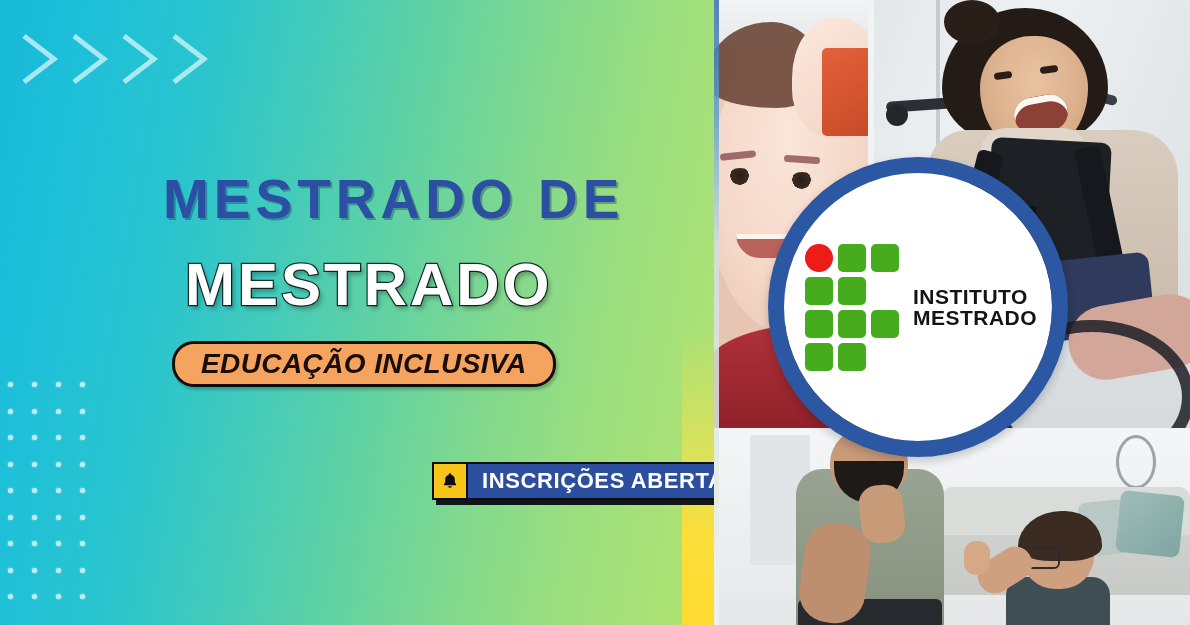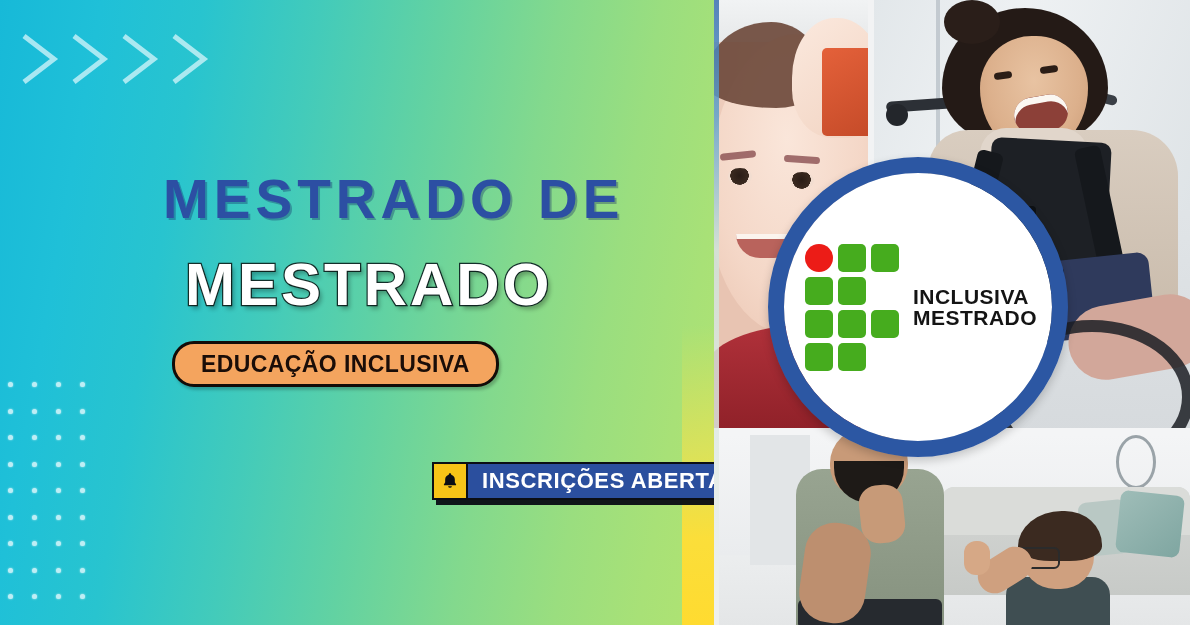--- a/index.html
+++ b/index.html
@@ -140,26 +140,27 @@
     padding: 0 26px;
     display: flex;
     align-items: center;
     justify-content: center;
     background: #f4a45e;
     border: 3.5px solid #120c08;
     border-radius: 22px;
     box-shadow: 2px 3px 3px rgba(0,0,0,0.22);
   }
   .pill-inclusiva span {
-    font-size: 23px;
+    font-size: 28px;
     font-weight: 800;
     letter-spacing: 0.4px;
     color: #1a0d08;
     white-space: nowrap;
     line-height: 1;
+    font-style: italic;
   }
 
   
   .badge-inscricoes {
     position: absolute;
     left: 432px;
     top: 462px;
     display: flex;
     align-items: stretch;
     height: 38px;
@@ -692,20 +693,20 @@
           <div class="cell g"></div>
           <div class="cell e"></div>
           <div class="cell g"></div>
           <div class="cell g"></div>
           <div class="cell g"></div>
           <div class="cell g"></div>
           <div class="cell g"></div>
           <div class="cell e"></div>
         </div>
       <div class="logo-words">
-        <span>INCLUSIVA</span>
+        <span>INSTITUTO</span>
         <span>MESTRADO</span>
       </div>
     </div>
     <div class="logo-ring"></div>
   </div>
 
 </div>
 
 </body></html>

